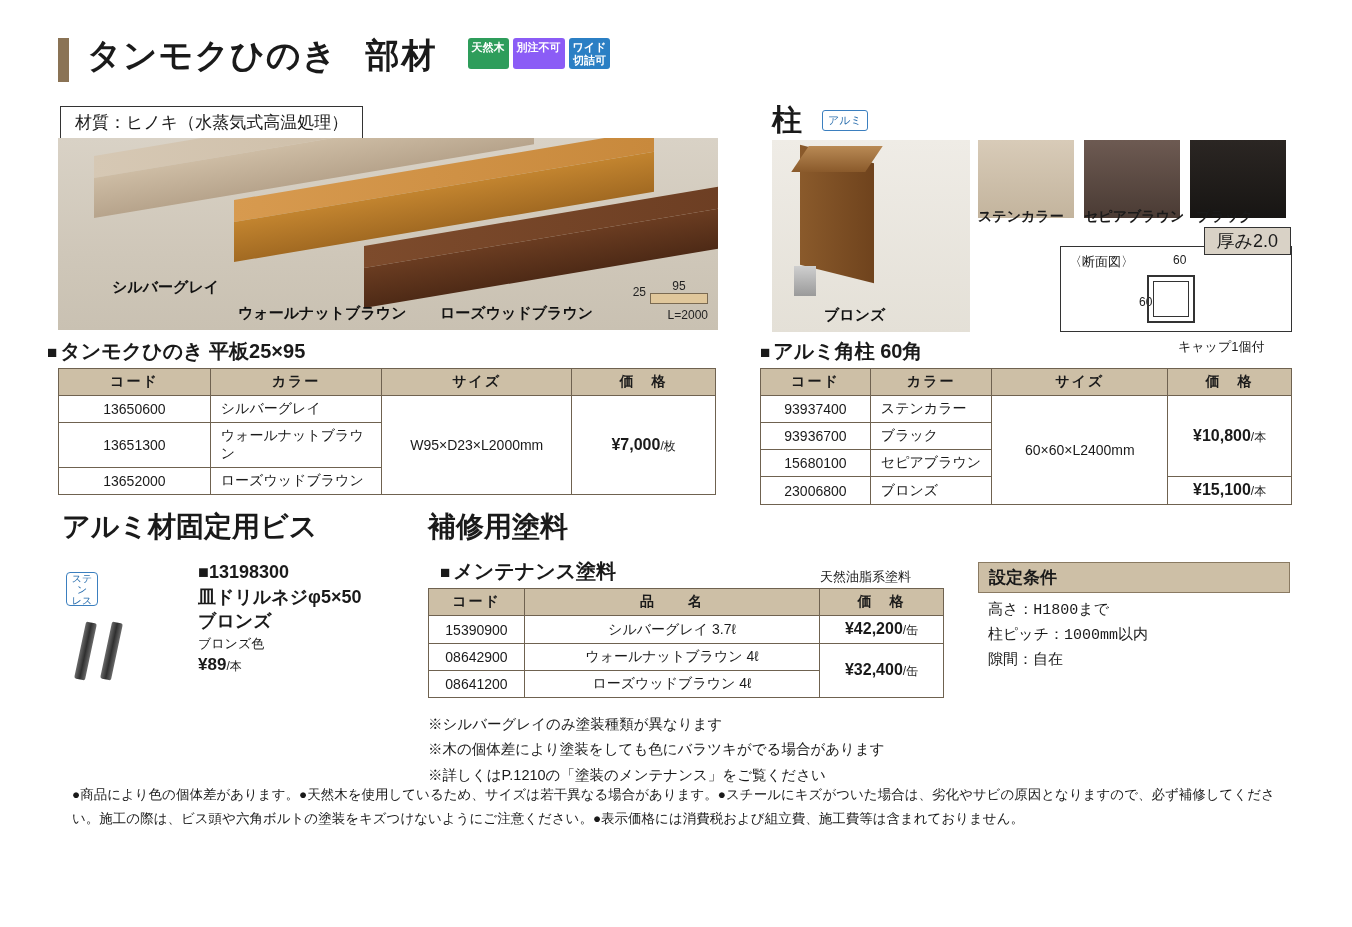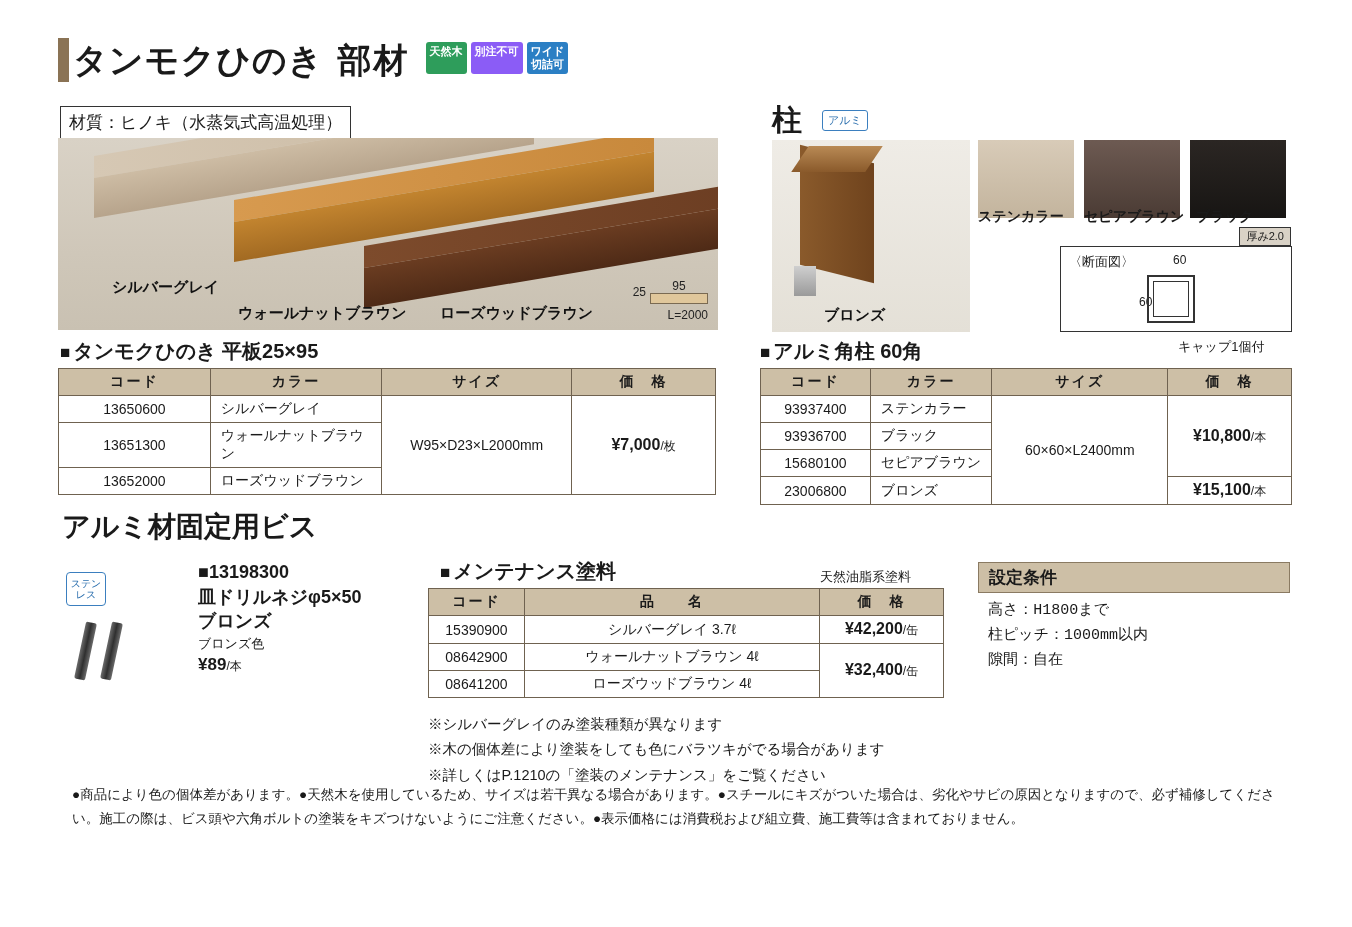--- a/index.html
+++ b/index.html
@@ -8,38 +8,38 @@
     width:1352px; height:927px;
     background:#ffffff;
     font-family:"Liberation Sans", sans-serif;
     color:#1a1a1a;
     position:relative;
     overflow:hidden;
   }
   .page { position:relative; width:1352px; height:927px; }
 
   
-  .title-row { position:absolute; left:58px; top:38px; display:flex; align-items:center; }
+  .title-row { position:absolute; left:58px; top:38px; display:flex; align-items:flex-start; gap:14px; }
   .title-bar { width:11px; height:44px; background:#8a7355; margin-right:4px; }
   .title-main { font-size:34px; font-weight:bold; letter-spacing:1px; line-height:1; }
   .title-sub { font-size:34px; font-weight:bold; letter-spacing:2px; line-height:1; margin-left:14px; }
   .badges { display:flex; gap:4px; margin-left:16px; margin-bottom:4px; }
   .badge {
     font-size:11px; color:#fff; text-align:center; line-height:1.15;
     padding:3px 4px; border-radius:3px; min-width:34px;
     font-weight:bold;
   }
   .badge.natural { background:#2e9d5b; }
   .badge.nocustom { background:#8b5cf6; }
   .badge.wide { background:#2b7fc4; }
 
   
   .material-label {
     position:absolute; left:60px; top:106px;
-    border:1px solid #333; padding:4px 8px; font-size:17px; background:#fff;
+    border:1px solid #333; padding:4px 14px; font-size:17px; background:#fff;
   }
 
   
   .photo-left {
     position:absolute; left:58px; top:138px; width:660px; height:192px;
     background:linear-gradient(180deg,#d9d2c6 0%, #cfc7b9 60%, #c9c1b2 100%);
     overflow:hidden;
   }
   
   .boardwrap { position:absolute; }
@@ -62,41 +62,41 @@
   .swatch { position:absolute; width:96px; height:78px; top:140px; }
   .swatch-label { position:absolute; top:208px; font-size:14px; font-weight:bold; }
 
   .section-box {
     position:absolute; left:1060px; top:246px; width:232px; height:86px;
     border:1px solid #333; background:#fff;
   }
   .section-title { position:absolute; left:8px; top:6px; font-size:13px; }
   .thickness {
     position:absolute; right:0px; top:-20px; background:#d9d2c6; border:1px solid #333;
-    font-size:11px; padding:1px 6px;
+    font-size:18px; padding:1px 12px;
   }
   .sq-outer { position:absolute; left:86px; top:28px; width:48px; height:48px; border:2px solid #333; }
   .sq-inner { position:absolute; left:92px; top:34px; width:36px; height:36px; border:1px solid #333; background:#fff; }
 
   
   .h-sq { font-size:20px; font-weight:bold; }
   .h-sq::before { content:"■"; font-size:17px; margin-right:3px; }
 
   
   table { border-collapse:collapse; font-size:14px; }
   .tbl th { background:#cdbfa6; border:1px solid #6f6250; font-weight:bold; padding:4px 2px; letter-spacing:2px; }
   .tbl td { border:1px solid #6f6250; padding:4px 10px; background:#fff; }
   .c { text-align:center; }
   .price { text-align:center; font-weight:bold; font-size:16px; }
   .price small { font-size:12px; font-weight:normal; }
 
   
   .big-h { font-size:28px; font-weight:bold; }
   .stainless-badge {
-    width:40px; height:34px; border:1px solid #3b7fbf; color:#2b6fae;
+    width:32px; height:34px; border:1px solid #3b7fbf; color:#2b6fae;
     font-size:10px; line-height:1.1; text-align:center; border-radius:4px;
     display:flex; align-items:center; justify-content:center; background:#fff;
   }
 
   
   .cond-box { position:absolute; left:978px; top:562px; width:312px; }
   .cond-head { background:#cdbfa6; border:1px solid #8a7a62; font-size:17px; font-weight:bold; padding:3px 10px; }
   .cond-body { font-size:15px; line-height:1.65; padding:6px 10px 0 10px;font-family:Liberation Mono, monospace; }
   .footnote { position:absolute; left:72px; top:783px; width:1220px; font-size:13.5px; line-height:1.8; }
 
@@ -182,21 +182,21 @@
   <div class="section-box">
     <div class="section-title">〈断面図〉</div>
     <div class="thickness">厚み2.0</div>
     <div style="position:absolute; left:112px; top:6px; font-size:12px;">60</div>
     <div style="position:absolute; left:78px; top:48px; font-size:12px;">60</div>
     <div class="sq-outer"></div>
     <div class="sq-inner"></div>
   </div>
   <div style="position:absolute; left:1178px; top:338px; font-size:13px;">キャップ1個付</div>
 
-  <div style="position:absolute; left:60px; top:338px;" class="h-sq">タンモクひのき 平板25×95</div>
+  <div style="position:absolute; left:47px; top:338px;" class="h-sq">タンモクひのき 平板25×95</div>
   <table class="tbl" style="position:absolute; left:58px; top:368px; width:658px;">
     <tbody>
         <tr>
       <th style="width:152px;">コード</th>
       <th style="width:172px;">カラー</th>
       <th style="width:190px;">サイズ</th>
       <th style="width:144px;">価　格</th>
     </tr>
     <tr>
       <td class="c">13650600</td>
@@ -268,20 +268,21 @@
   <div style="position:absolute; left:198px; top:562px;">
     <div style="font-size:18px; font-weight:bold;">■<span>13198300</span></div>
     <div style="font-size:18px; font-weight:bold; margin-top:2px;">皿ドリルネジφ5×50</div>
     <div style="font-size:18px; font-weight:bold;">ブロンズ</div>
     <div style="font-size:13px; margin-top:2px;">ブロンズ色</div>
     <div style="font-size:17px; font-weight:bold; margin-top:2px;">
       <span>¥89</span><small style="font-size:12px; font-weight:normal;">/本</small>
     </div>
   </div>
 
+  <div class="big-h" style="position:absolute; left:428px; top:508px;">補修用塗料</div>
   <div class="h-sq" style="position:absolute; left:440px; top:558px;">メンテナンス塗料</div>
   <div style="position:absolute; left:820px; top:568px; font-size:13px;">天然油脂系塗料</div>
 
   <table class="tbl" style="position:absolute; left:428px; top:588px; width:516px;">
     <tbody>
         <tr>
       <th style="width:96px;">コード</th>
       <th style="width:296px;">品　　名</th>
       <th style="width:124px;">価　格</th>
     </tr>

